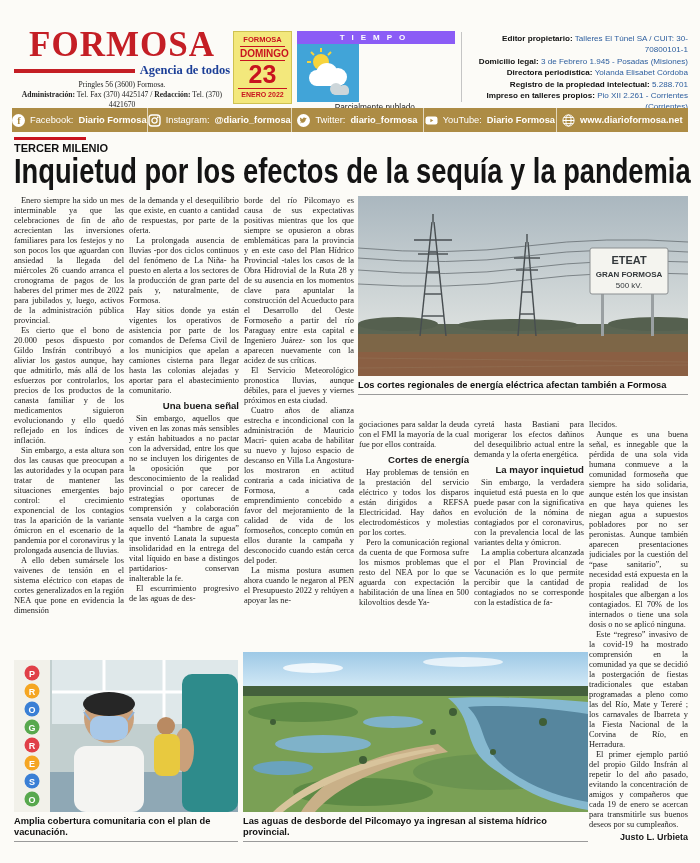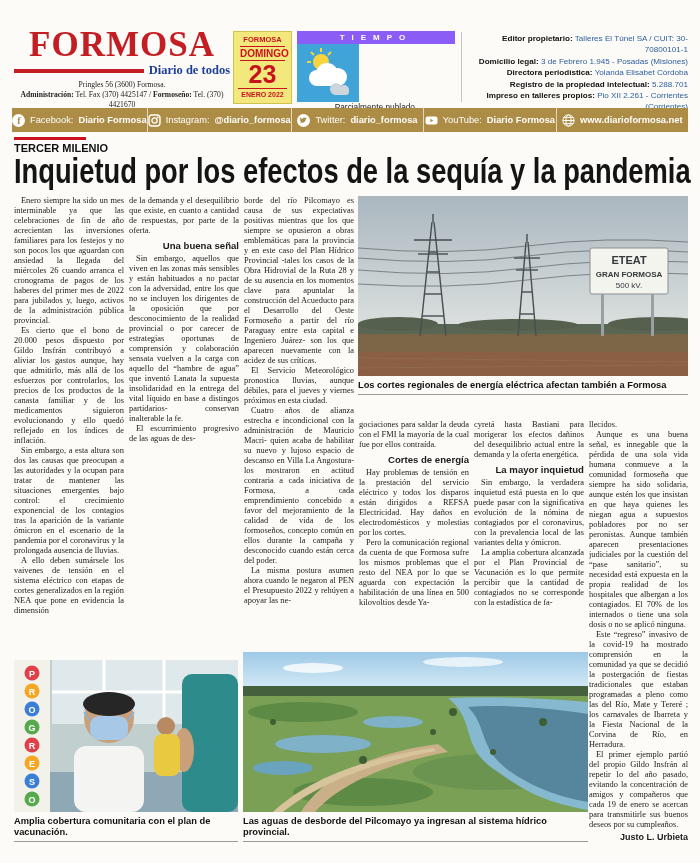--- a/index.html
+++ b/index.html
@@ -72,28 +72,28 @@
 </style>
 </head>
 <body>
 
 <div class="page">
 
   <div class="abs masthead">
     <div class="mast-title">FORMOSA</div>
     <div class="mast-row">
       <div class="mast-rule"></div>
-      <div class="mast-tag">Diario de todos</div>
+      <div class="mast-tag">Agencia de todos</div>
     </div>
     <div class="mast-small">
       <div><span>Pringles 56 (3600) Formosa.</span></div>
       <div>
         <b>Administración:</b>
         <span>Tel. Fax (370) 4425147 /</span>
-        <b>Formoseño:</b>
+        <b>Redacción:</b>
         <span>Tel. (370) 4421670</span>
       </div>
       <div>
         <b>E-mail:</b>
         <span>diarioformosa@hotmail.com / diarioformosa@gmail.com</span>
       </div>
     </div>
   </div>
 
   <div class="abs datebox">
@@ -200,20 +200,22 @@
   <div class="abs headline">Inquietud por los efectos de la sequía y la pandemia</div>
 
   <div class="abs col" style="left:14px;">
       <p>Enero siempre ha sido un mes interminable ya que las celebraciones de fin de año acrecientan las inversiones familiares para los festejos y no son pocos los que aguardan con ansiedad la llegada del miércoles 26 cuando arranca el cronograma de pagos de los haberes del primer mes de 2022 para jubilados y, luego, activos de la administración pública provincial.</p>
       <p>Es cierto que el bono de 20.000 pesos dispuesto por Gildo Insfrán contribuyó a aliviar los gastos aunque, hay que admitirlo, más allá de los esfuerzos por controlarlos, los precios de los productos de la canasta familiar y de los medicamentos siguieron evolucionando y ello quedó reflejado en los índices de inflación.</p>
       <p>Sin embargo, a esta altura son dos las causas que preocupan a las autoridades y la ocupan para tratar de mantener las situaciones emergentes bajo control: el crecimiento exponencial de los contagios tras la aparición de la variante ómicron en el escenario de la pandemia por el coronavirus y la prolongada ausencia de lluvias.</p>
       <p>A ello deben sumársele los vaivenes de tensión en el sistema eléctrico con etapas de cortes generalizados en la región NEA que pone en evidencia la dimensión</p>
     </div>
   <div class="abs col" style="left:129px;">
       <p class="cont">de la demanda y el desequilibrio que existe, en cuanto a cantidad de respuestas, por parte de la oferta.</p>
+      <p>La prolongada ausencia de lluvias -por dos ciclos continuos del fenómeno de La Niña- ha puesto en alerta a los sectores de la producción de gran parte del país y, naturalmente, de Formosa.</p>
+      <p>Hay sitios donde ya están vigentes los operativos de asistencia por parte de los comandos de Defensa Civil de los municipios que apelan a camiones cisterna para llegar hasta las colonias alejadas y aportar para el abastecimiento comunitario.</p>
       <h3 class="subhead">Una buena señal</h3>
       <p>Sin embargo, aquellos que viven en las zonas más sensibles y están habituados a no pactar con la adversidad, entre los que no se incluyen los dirigentes de la oposición que por desconocimiento de la realidad provincial o por carecer de estrategias oportunas de comprensión y colaboración sensata vuelven a la carga con aquello del “hambre de agua” que inventó Lanata la supuesta insolidaridad en la entrega del vital líquido en base a distingos partidarios- conservan inalterable la fe.</p>
       <p>El escurrimiento progresivo de las aguas de des-</p>
     </div>
   <div class="abs col" style="left:244px;height:450px;">
       <p class="cont">borde del río Pilcomayo es causa de sus expectativas positivas mientras que los que siempre se opusieron a obras emblemáticas para la provincia y en este caso del Plan Hídrico Provincial -tales los casos de la Obra Hidrovial de la Ruta 28 y de su ausencia en los momentos clave para apuntalar la construcción del Acueducto para el Desarrollo del Oeste Formoseño a partir del río Paraguay entre esta capital e Ingeniero Juárez- son los que aparecen nuevamente con la acidez de sus críticas.</p>
       <p>El Servicio Meteorológico pronostica lluvias, aunque débiles, para el jueves y viernes próximos en esta ciudad.</p>
       <p>Cuatro años de alianza estrecha e incondicional con la administración de Mauricio Macri- quien acaba de habilitar su nuevo y lujoso espacio de descanso en Villa La Angostura- los mostraron en actitud contraria a cada iniciativa de Formosa, a cada emprendimiento concebido a favor del mejoramiento de la calidad de vida de los formoseños, concepto común en ellos durante la campaña y desconocido cuando están cerca del poder.</p>
       <p>La misma postura asumen ahora cuando le negaron al PEN el Presupuesto 2022 y rehúyen a apoyar las ne-</p>
     </div>

